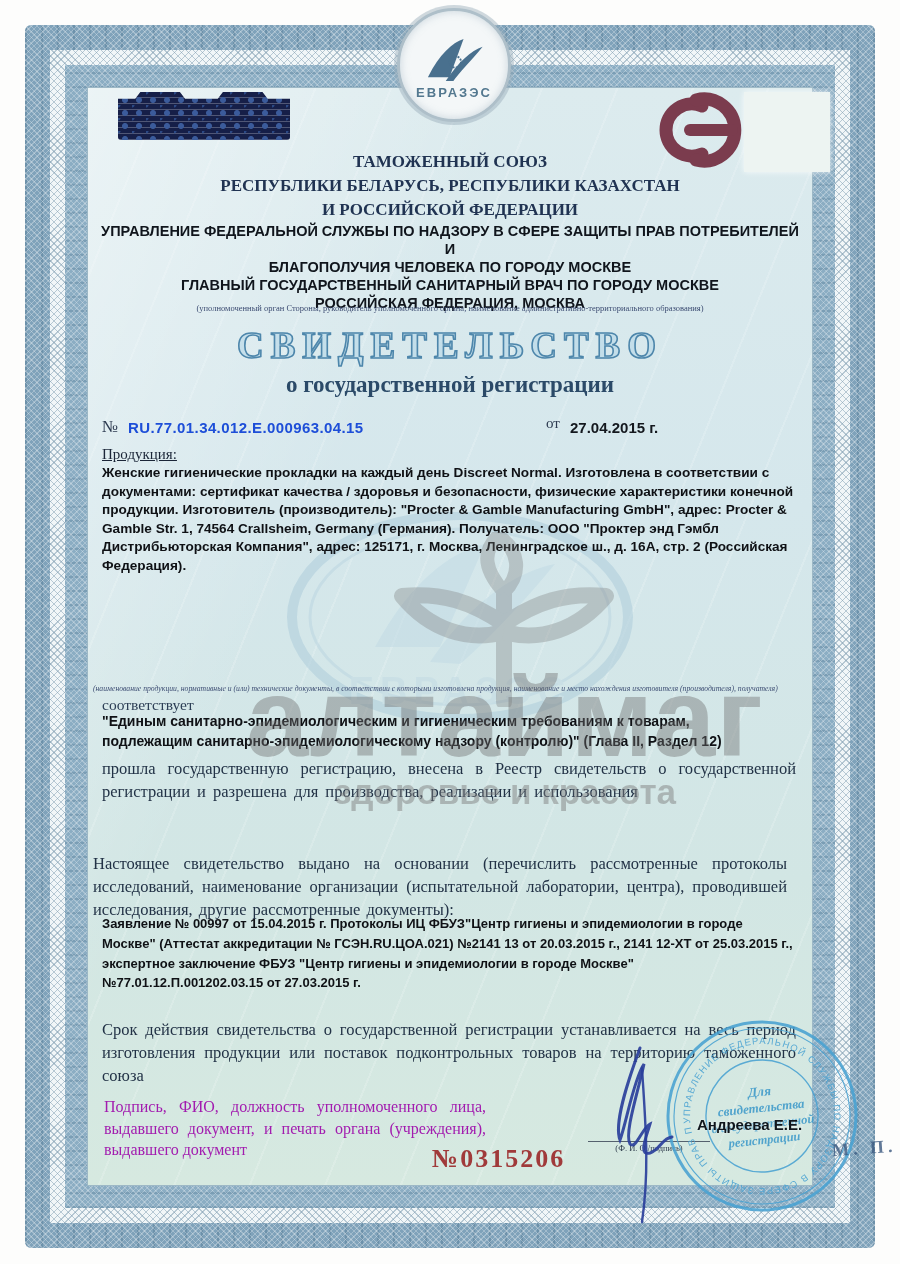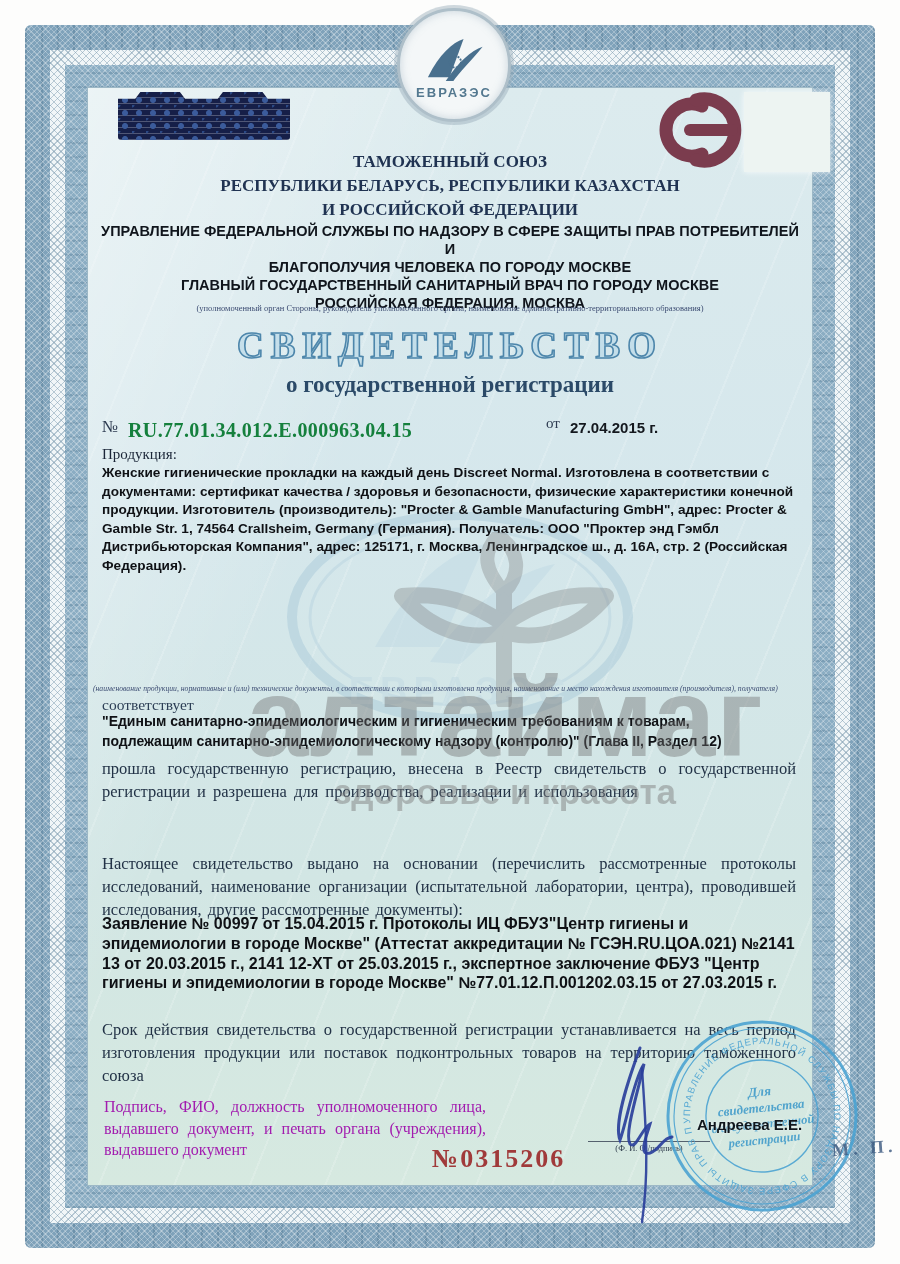--- a/index.html
+++ b/index.html
@@ -51,41 +51,41 @@
          line-height:24px;color:#203352;z-index:4;}
   .agency{left:96px;top:222px;width:708px;text-align:center;font-family:"Liberation Sans",sans-serif;
           font-weight:700;font-size:14.5px;line-height:18px;color:#10151c;z-index:4;}
   .note-sm{left:100px;top:303px;width:700px;text-align:center;font-size:8.5px;color:#3c4c72;z-index:4;}
   .cert-title{left:100px;top:324px;width:700px;text-align:center;font-weight:700;font-size:37px;
           letter-spacing:7px;color:rgba(185,216,232,.65);-webkit-text-stroke:1.6px #4d86ab;z-index:4;}
   .cert-sub{left:100px;top:372px;width:700px;text-align:center;font-weight:700;font-size:23px;color:#2b4a68;z-index:4;}
 
   .reg-row{z-index:4;}
   .no-sign{left:102px;top:417px;font-size:17px;color:#2c3a50;}
-  .reg-num{left:128px;top:419px;font-family:Liberation Serif, serif;font-weight:700;font-size:20px;
-           letter-spacing:.4px;color:#15803d;}
+  .reg-num{left:128px;top:419px;font-family:Liberation Sans, sans-serif;font-weight:700;font-size:15px;
+           letter-spacing:.4px;color:#1d4ed8;}
   .date-label{left:546px;top:415px;font-size:15px;color:#2c3a50;}
   .reg-date{left:570px;top:419px;font-family:"Liberation Sans",sans-serif;font-weight:700;font-size:15px;color:#14181e;}
 
-  .prod-label{left:102px;top:446px;font-size:15px;color:#1b2638;z-index:4;}
+  .prod-label{left:102px;top:446px;font-size:15px;color:#1b2638;text-decoration:underline;z-index:4;}
   .prod-body{left:102px;top:464px;width:694px;font-family:"Liberation Sans",sans-serif;font-weight:700;
              font-size:13.6px;line-height:18.6px;color:#0f1115;z-index:4;}
 
   .note2{left:93px;top:684px;width:714px;text-align:justify;font-size:7.7px;color:#3c4c72;z-index:4;font-style:italic;}
   .sootv{left:102px;top:696px;font-size:15.5px;color:#2c3e55;z-index:4;}
   .edinym{left:102px;top:712px;width:670px;font-family:"Liberation Sans",sans-serif;font-weight:700;
           font-size:14px;line-height:19.5px;color:#0f1115;z-index:4;}
   .proshla{left:102px;top:757px;width:694px;font-size:16.5px;line-height:23px;text-align:justify;
            word-spacing:3px;color:#223246;z-index:4;}
   .sredstva{left:102px;top:812px;font-family:"Liberation Sans",sans-serif;font-weight:700;font-size:14px;color:#0f1115;z-index:4;}
 
-  .nastoy{left:102px;top:852px;width:694px;font-size:16.5px;line-height:23px;text-align:justify;
+  .nastoy{left:93px;top:852px;width:694px;font-size:16.5px;line-height:23px;text-align:justify;
           word-spacing:2px;color:#223246;z-index:4;}
   .zayav{left:102px;top:914px;width:694px;font-family:"Liberation Sans",sans-serif;font-weight:700;
-         font-size:16px;line-height:19.8px;color:#0f1115;z-index:4;}
+         font-size:13px;line-height:19.8px;color:#0f1115;z-index:4;}
   .srok{left:102px;top:1018px;width:694px;font-size:16.5px;line-height:23px;text-align:justify;
         word-spacing:2px;color:#223246;z-index:4;}
   .podpis{left:104px;top:1096px;width:382px;font-size:16px;line-height:21.5px;text-align:justify;
           color:#a21caf;z-index:4;}
 
   .sig-line{left:588px;top:1141px;width:122px;border-top:1px solid #55616e;z-index:5;}
   .fio-note{left:572px;top:1143px;width:154px;text-align:center;font-size:8.5px;color:#2c3a4a;z-index:5;}
   .serial{left:432px;top:1144px;font-weight:700;font-size:26px;letter-spacing:2px;color:#a03a3a;z-index:5;}
   .officer{left:697px;top:1116px;font-family:"Liberation Sans",sans-serif;font-weight:700;font-size:15px;
            color:#10161c;text-shadow:0 0 3px rgba(240,248,250,.95);z-index:7;}

